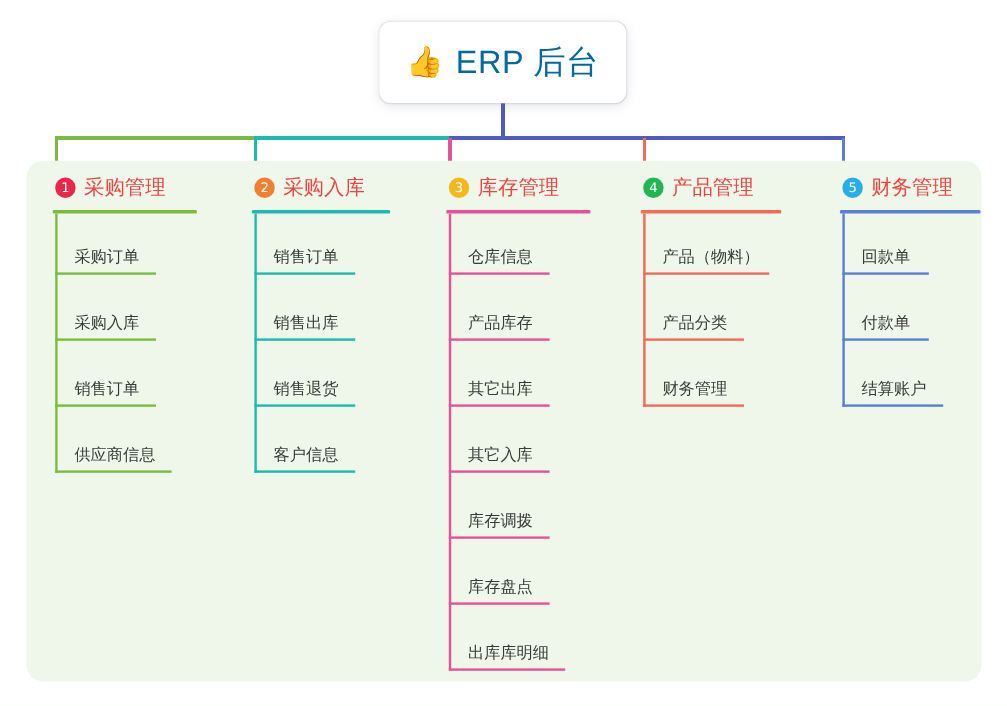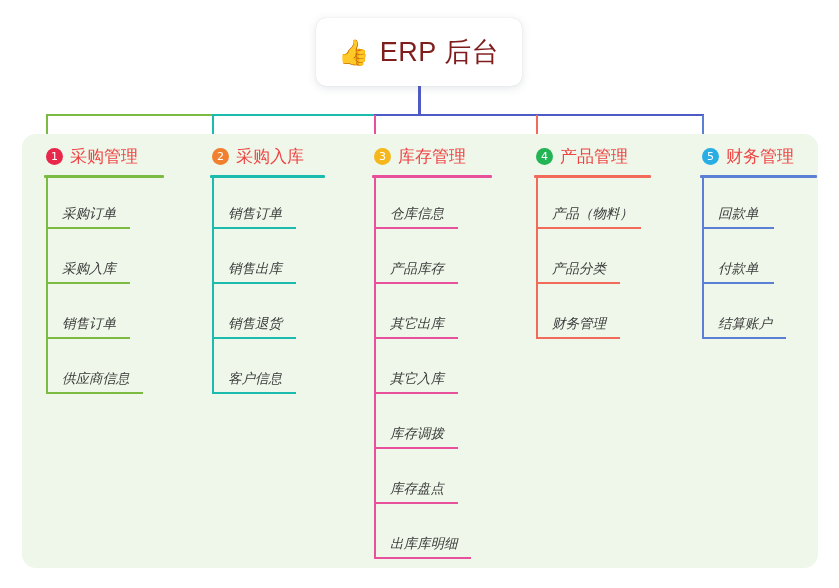--- a/index.html
+++ b/index.html
@@ -52,21 +52,21 @@
     align-items: center;
     gap: 10px;
   }
   .thumb {
     font-size: 25px;
     line-height: 1;
     display: inline-block;
   }
   #root-title {
     font-size: 27px;
-    color: #7f1d1d;
+    color: #0369a1;
     letter-spacing: 0.5px;
     white-space: nowrap;
   }
 
   
   #panel {
     position: absolute;
     left: 22px;
     top: 134px;
     width: 796px;
@@ -127,21 +127,20 @@
   .spine {
     position: absolute;
     left: 12px;
     top: 0;
     width: 2px;
   }
   .leaf {
     position: relative;
     height: 55px;
     box-sizing: border-box;
-    font-style: italic;
   }
   .leaf-label {
     position: absolute;
     left: 28px;
     bottom: 10px;
     font-size: 13.5px;
     color: #3a3a3a;
     white-space: nowrap;
   }
   .leaf-rule {

